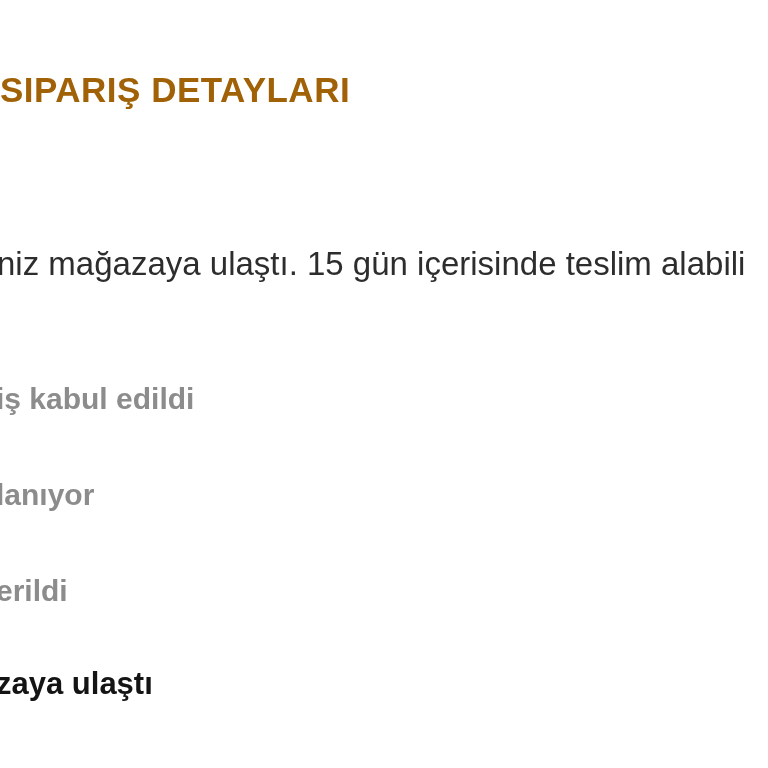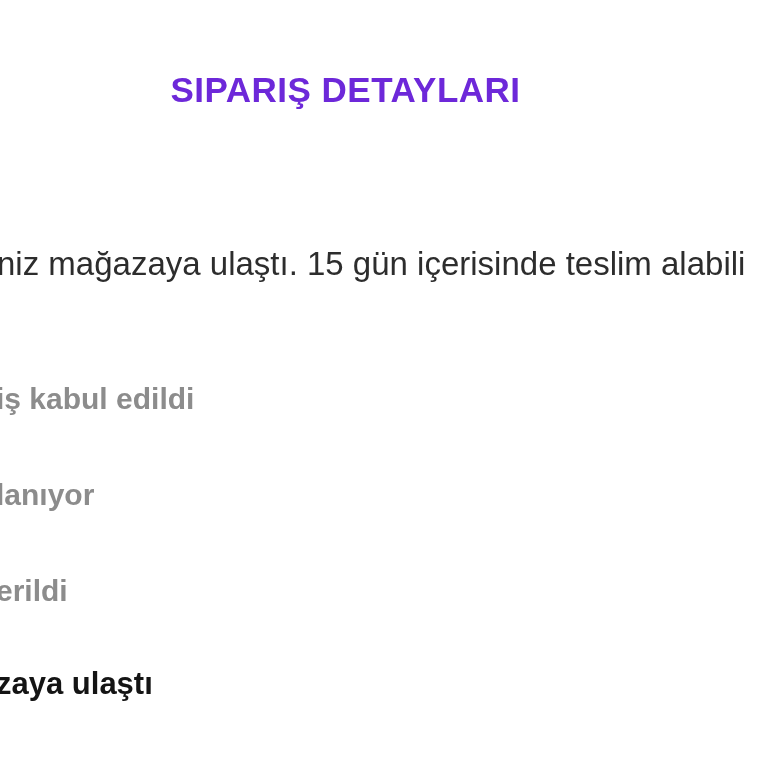--- a/index.html
+++ b/index.html
@@ -13,25 +13,25 @@
     height: 768px;
     background: #ffffff;
     overflow: hidden;
     font-family: "Liberation Sans", "DejaVu Sans", sans-serif;
   }
   .page-title {
     position: absolute;
     top: 70px;
     left: 0;
     width: 691px;
-    text-align: center;
+    text-align: left;
     font-size: 35px;
     font-weight: 700;
     letter-spacing: 0.5px;
-    color: #6d28d9;
+    color: #a16207;
     white-space: nowrap;
   }
   .order-message {
     position: absolute;
     top: 245px;
     left: -3px;
     font-size: 33px;
     font-weight: 400;
     color: #2d2d2d;
     white-space: nowrap;

